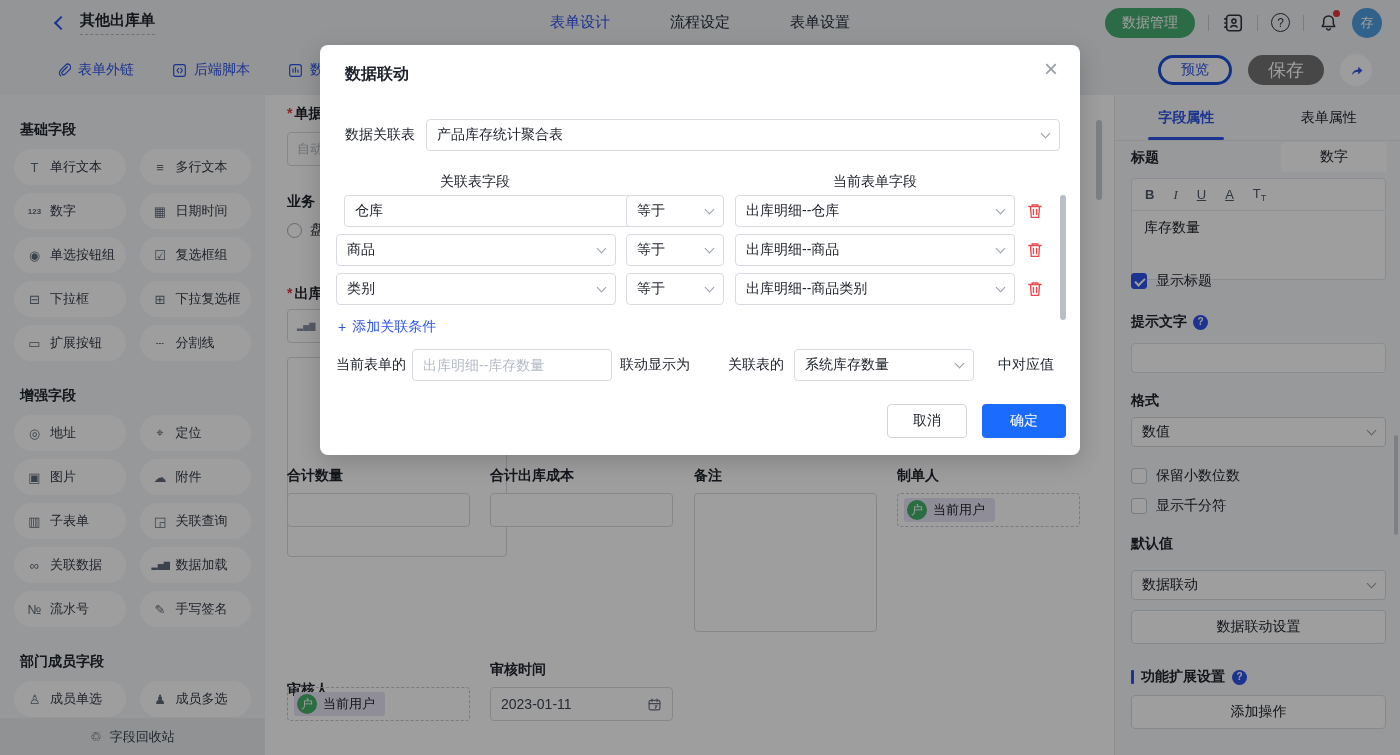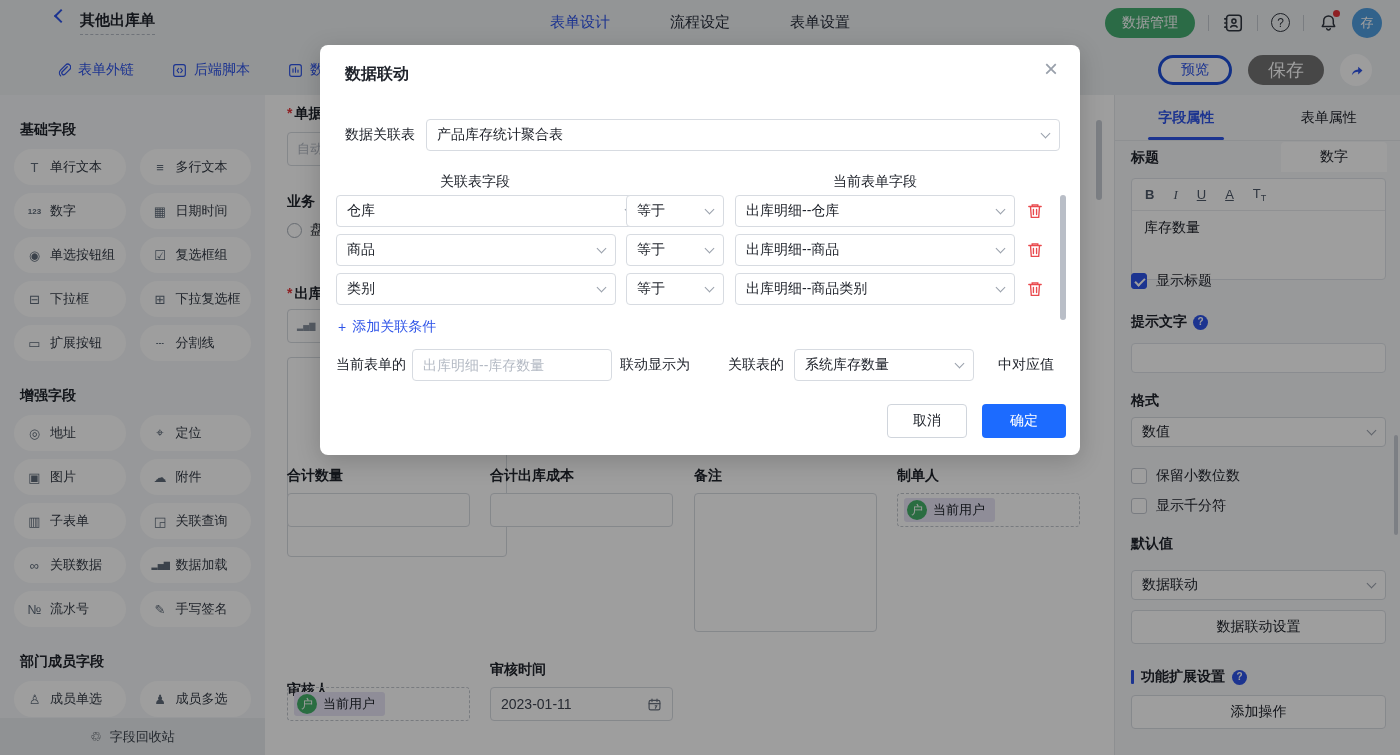--- a/index.html
+++ b/index.html
@@ -2,21 +2,21 @@
 <html><head>
 <meta charset="utf-8">
 <style>
   * { margin:0; padding:0; box-sizing:border-box; }
   html,body { background:#555; }
   .stage{position:relative;width:1400px;height:755px;background:#eef0f3;overflow:hidden;
     font-family:"Liberation Sans","DejaVu Sans",sans-serif;color:#20242c;}
 
   
   .topbar{position:absolute;left:0;top:0;width:1400px;height:45px;background:#eef0f3;display:flex;align-items:center;}
-  .back-wrap{display:flex;align-items:flex-start;gap:14px;margin-left:56px;}
+  .back-wrap{display:flex;align-items:center;gap:14px;margin-left:56px;}
   .back-chev{width:10px;height:10px;border-left:2.4px solid #2e54e8;border-bottom:2.4px solid #2e54e8;transform:rotate(45deg);cursor:pointer;}
   .doc-title{font-size:15px;font-weight:700;color:#20242c;border-bottom:1px dashed #b4bac4;padding-bottom:4px;}
   .top-tabs{position:absolute;left:50%;transform:translateX(-50%);display:flex;gap:60px;font-size:15px;}
   .top-tab{cursor:pointer;color:#272e3b;}
   .top-tab.active{color:#2e54e8;}
   .top-right{position:absolute;right:18px;top:0;height:45px;display:flex;align-items:center;gap:13px;}
   .pill-green{height:30px;padding:0 17px;border-radius:15px;background:#46ad72;color:#fff;font-size:14px;display:flex;align-items:center;cursor:pointer;}
   .vdiv{width:1px;height:16px;background:#c6cad1;}
   .ticon{width:22px;height:22px;display:flex;align-items:center;justify-content:center;cursor:pointer;}
   .help-top{width:19px;height:19px;border:1.7px solid #30363f;border-radius:50%;position:relative;cursor:pointer;}
@@ -411,21 +411,21 @@
 
     <div class="m-lbl" style="left:25px;top:81px;">数据关联表</div>
     <div class="sel m-sel" style="left:106px;top:74px;width:634px;">
       <span>产品库存统计聚合表</span>
       <span class="chev"></span>
     </div>
 
     <div class="m-col" style="left:120px;">关联表字段</div>
     <div class="m-col" style="left:513px;">当前表单字段</div>
 
-    <div class="sel m-sel" style="left:16px;top:150px;width:308px;">
+    <div class="sel m-sel" style="left:24px;top:150px;width:308px;">
         <span>仓库</span>
         <span class="chev"></span>
       </div>
     <div class="sel m-sel" style="left:306px;top:150px;width:98px;">
         <span>等于</span>
         <span class="chev"></span>
       </div>
     <div class="sel m-sel" style="left:415px;top:150px;width:280px;">
         <span>出库明细--仓库</span>
         <span class="chev"></span>

